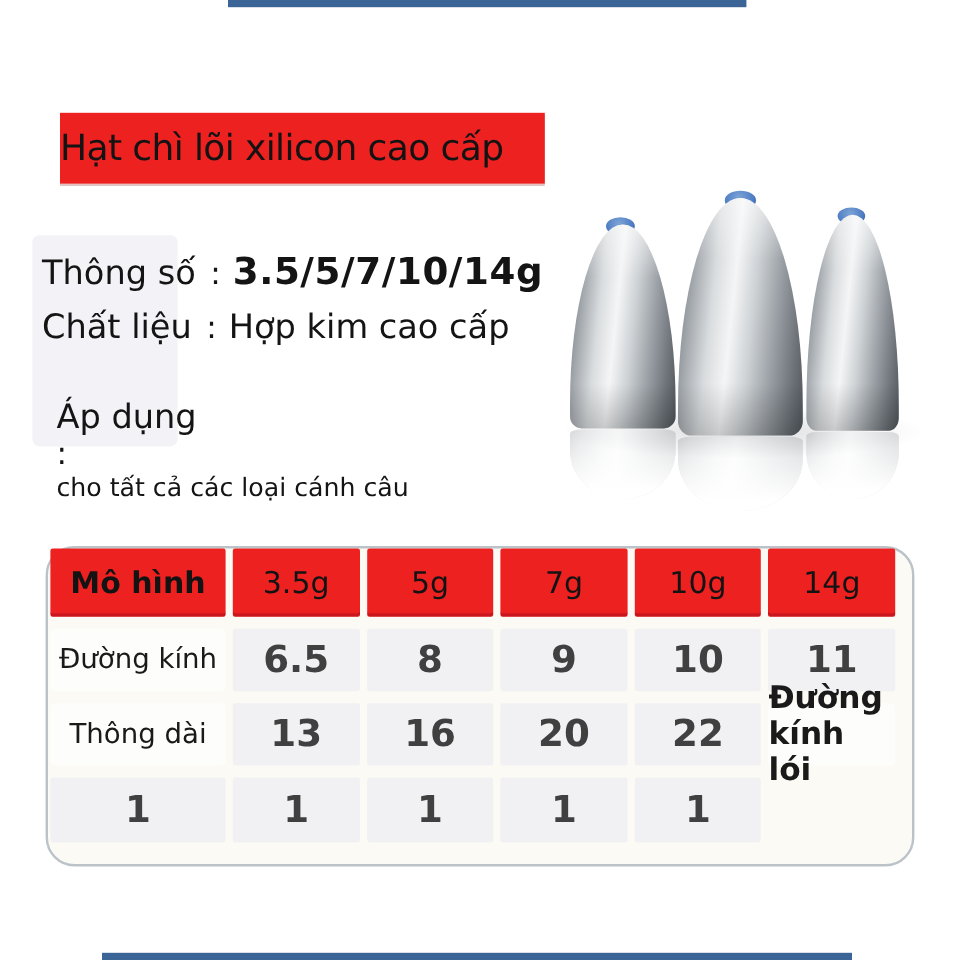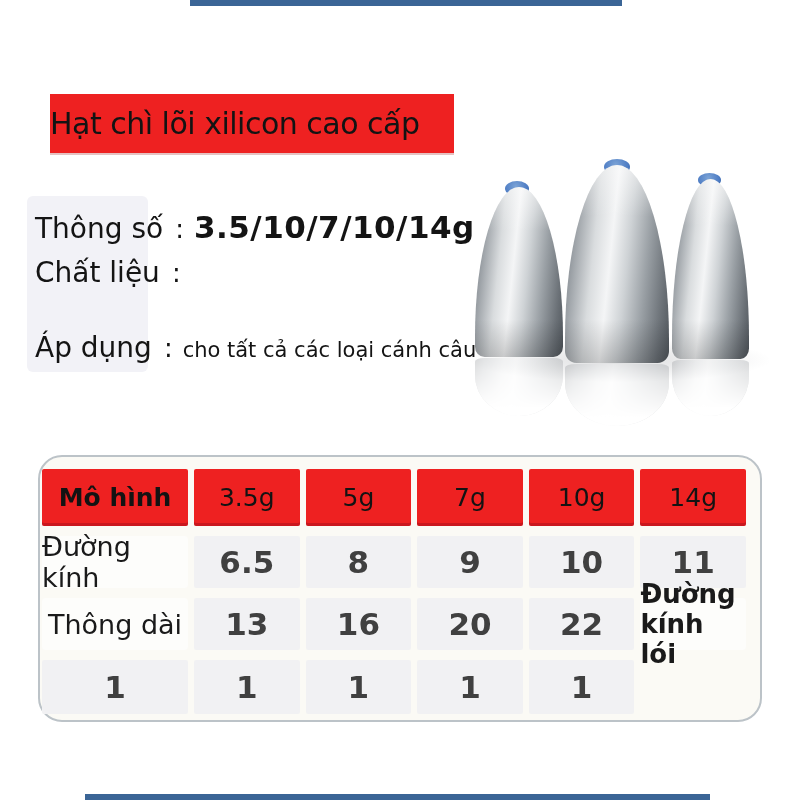--- a/index.html
+++ b/index.html
@@ -26,21 +26,21 @@
     position:absolute;left:27px;top:196px;width:121px;height:176px;
     background:var(--panel-grey,#f2f2f7);border-radius:6px;
   }
   .spec{position:absolute;left:35px;display:flex;align-items:baseline;white-space:nowrap;}
   .spec .lab{font-size:28px;}
   .spec .sep{font-size:26px;margin:0 10px 0 12px;}
   .spec.s1{top:209px;}
   .spec.s1 .val{font-size:31px;font-weight:bold;letter-spacing:.5px;}
   .spec.s2{top:256px;}
   .spec.s2 .val{font-size:28px;}
-  .spec.s3{top:331px;}
+  .spec.s3{top:331px;flex-direction:column;}
   .spec.s3 .val{font-size:21px;}
 
   
   .floor-shadow{
     position:absolute;left:455px;top:336px;width:330px;height:48px;
     background:radial-gradient(ellipse at center,rgba(40,45,55,.16),rgba(40,45,55,0) 65%);
   }
   .tip{
     position:absolute;border-radius:50%;
     background:radial-gradient(circle at 45% 35%,#7ba3d6,var(--tip-blue,#4d7cc4) 70%,#2f5a9b);
@@ -75,55 +75,56 @@
 
   
   .card{
     position:absolute;left:38px;top:455px;width:724px;height:267px;box-sizing:border-box;
     background:var(--card-bg,#fbfaf5);
     border:2px solid var(--card-border,#bcc3c8);border-radius:24px;
     display:grid;
     grid-template-columns:146px repeat(5,1fr);
     grid-template-rows:57px 52px 52px 54px;
     column-gap:6px;row-gap:10px;
-    padding:12px 14px 10px 2px;
+    padding:0 14px 10px 2px;
   }
   .cell{display:flex;align-items:center;justify-content:center;}
   .hcell{
     background:var(--accent-red,#ee2121);color:#131313;
     font-size:25px;border-radius:2px;
     box-shadow:inset 0 -3px 0 rgba(110,0,25,.28);
   }
   .hcell.first{font-weight:600;}
-  .lcell{background:#fdfdfb;border-radius:4px;font-size:27px;color:#1a1a1a;}
+  .lcell{background:#fdfdfb;border-radius:4px;font-size:23px;color:#1a1a1a;}
   .lcell.small{font-size:26px;font-weight:bold;}
   .vcell{background:var(--cell-grey,#f1f1f3);border-radius:2px;font-size:31px;font-weight:600;color:#404040;}
 </style>
 </head>
 <body>
 
 <div class="canvas">
 
   <div class="edge-bar top"></div>
   <div class="edge-bar bottom"></div>
 
   <div class="banner">
     <span class="title">Hạt chì lõi xilicon cao cấp</span>
   </div>
 
   <div class="label-panel"></div>
 
   <div class="spec s1">
     <span class="lab">Thông số</span>
     <span class="sep">:</span>
-    <span class="val">3.5/10/7/10/14g</span>
+    <span class="val">3.5/5/7/10/14g</span>
   </div>
   <div class="spec s2">
     <span class="lab">Chất liệu</span>
     <span class="sep">:</span>
+    <span class="val">Hợp kim cao cấp</span>
   </div>
   <div class="spec s3">
     <span class="lab">Áp dụng</span>
     <span class="sep">:</span>
     <span class="val">cho tất cả các loại cánh câu</span>
   </div>
 
   <div class="floor-shadow"></div>
 
   <div class="cone-l">

